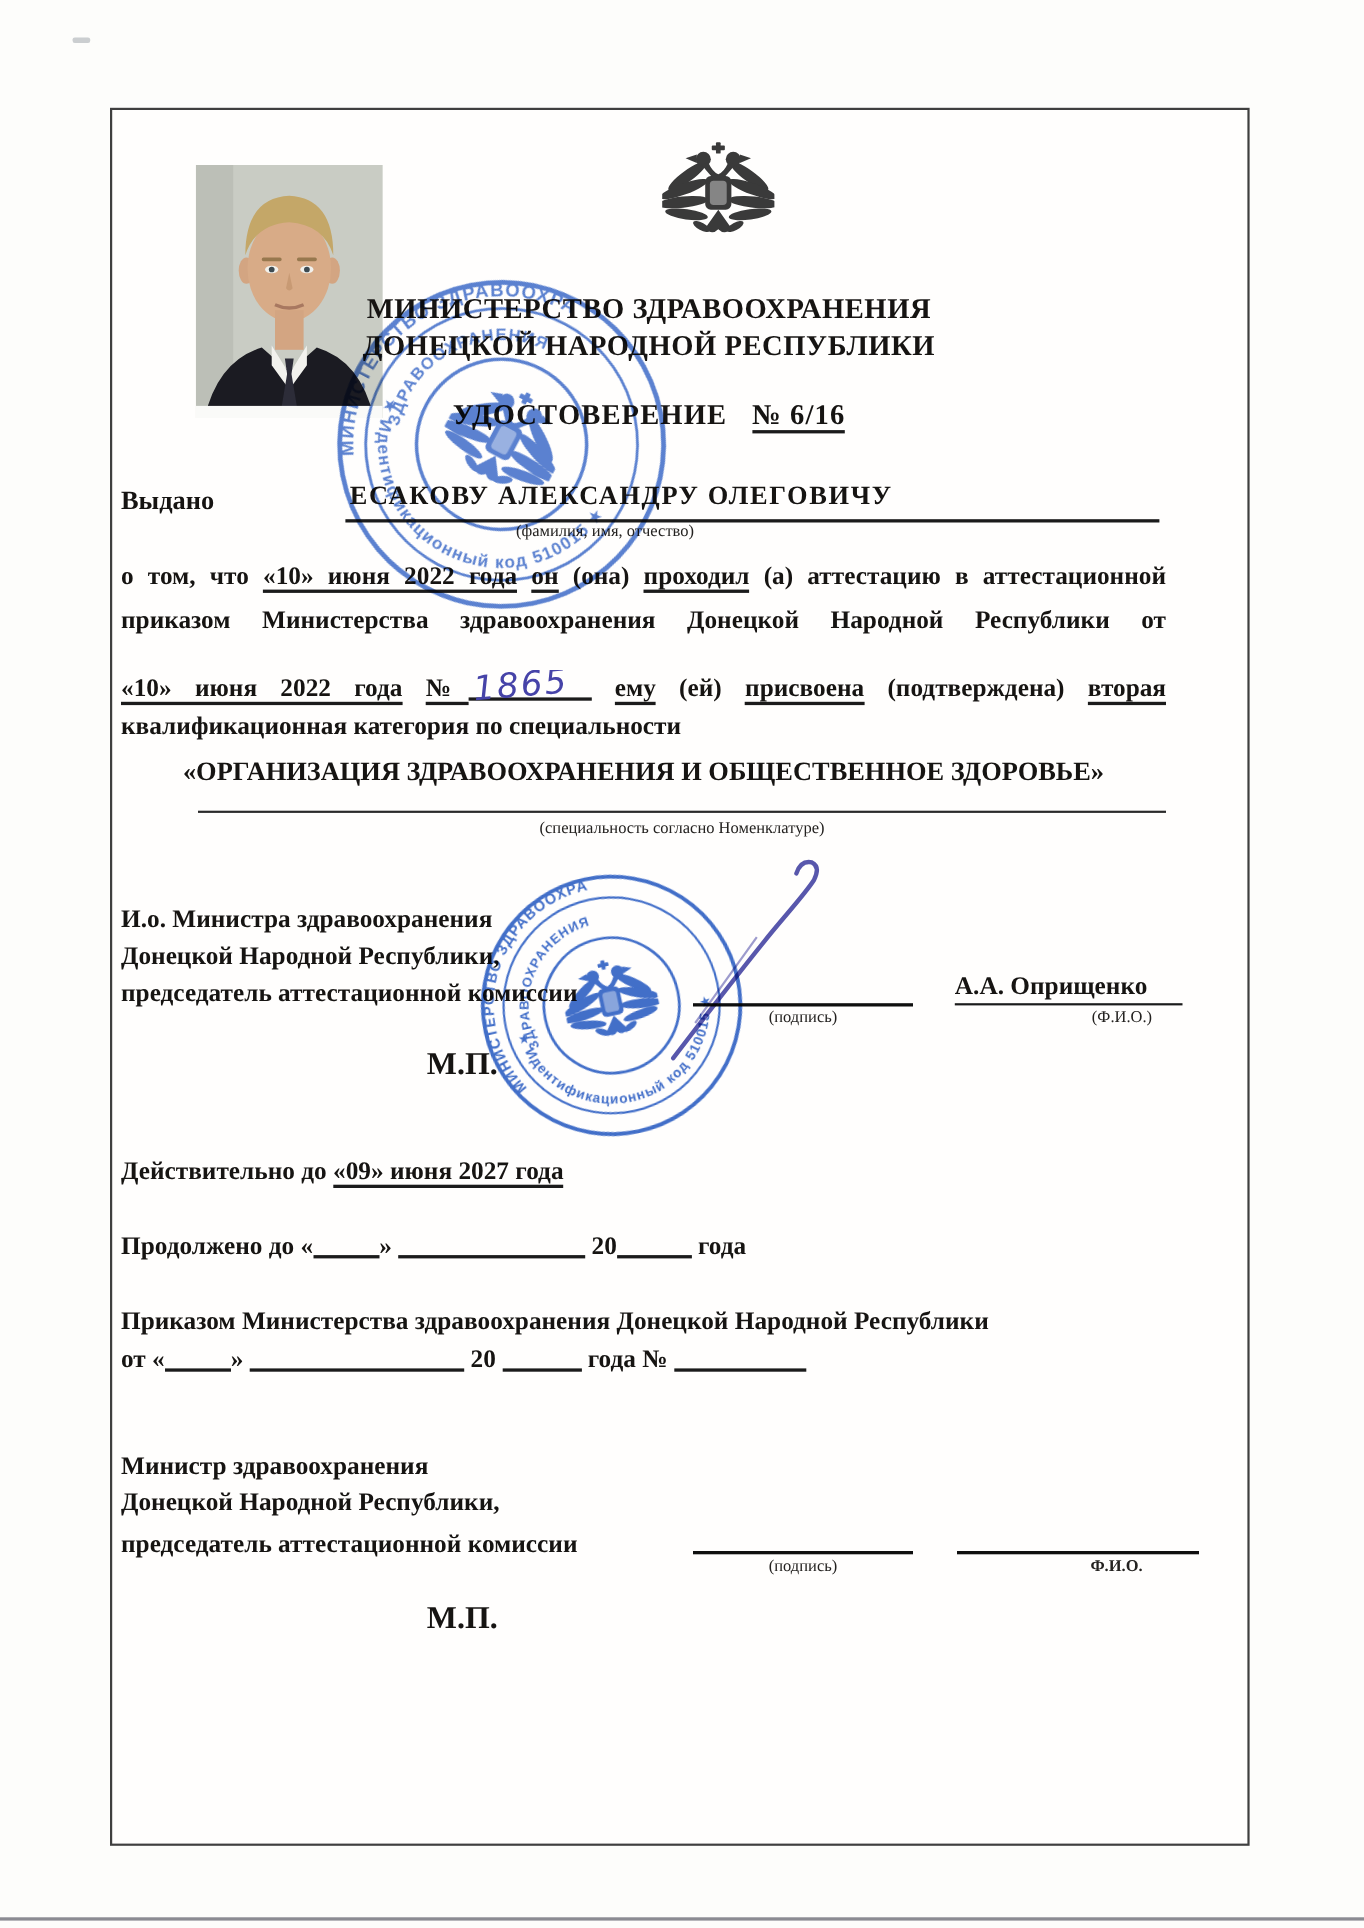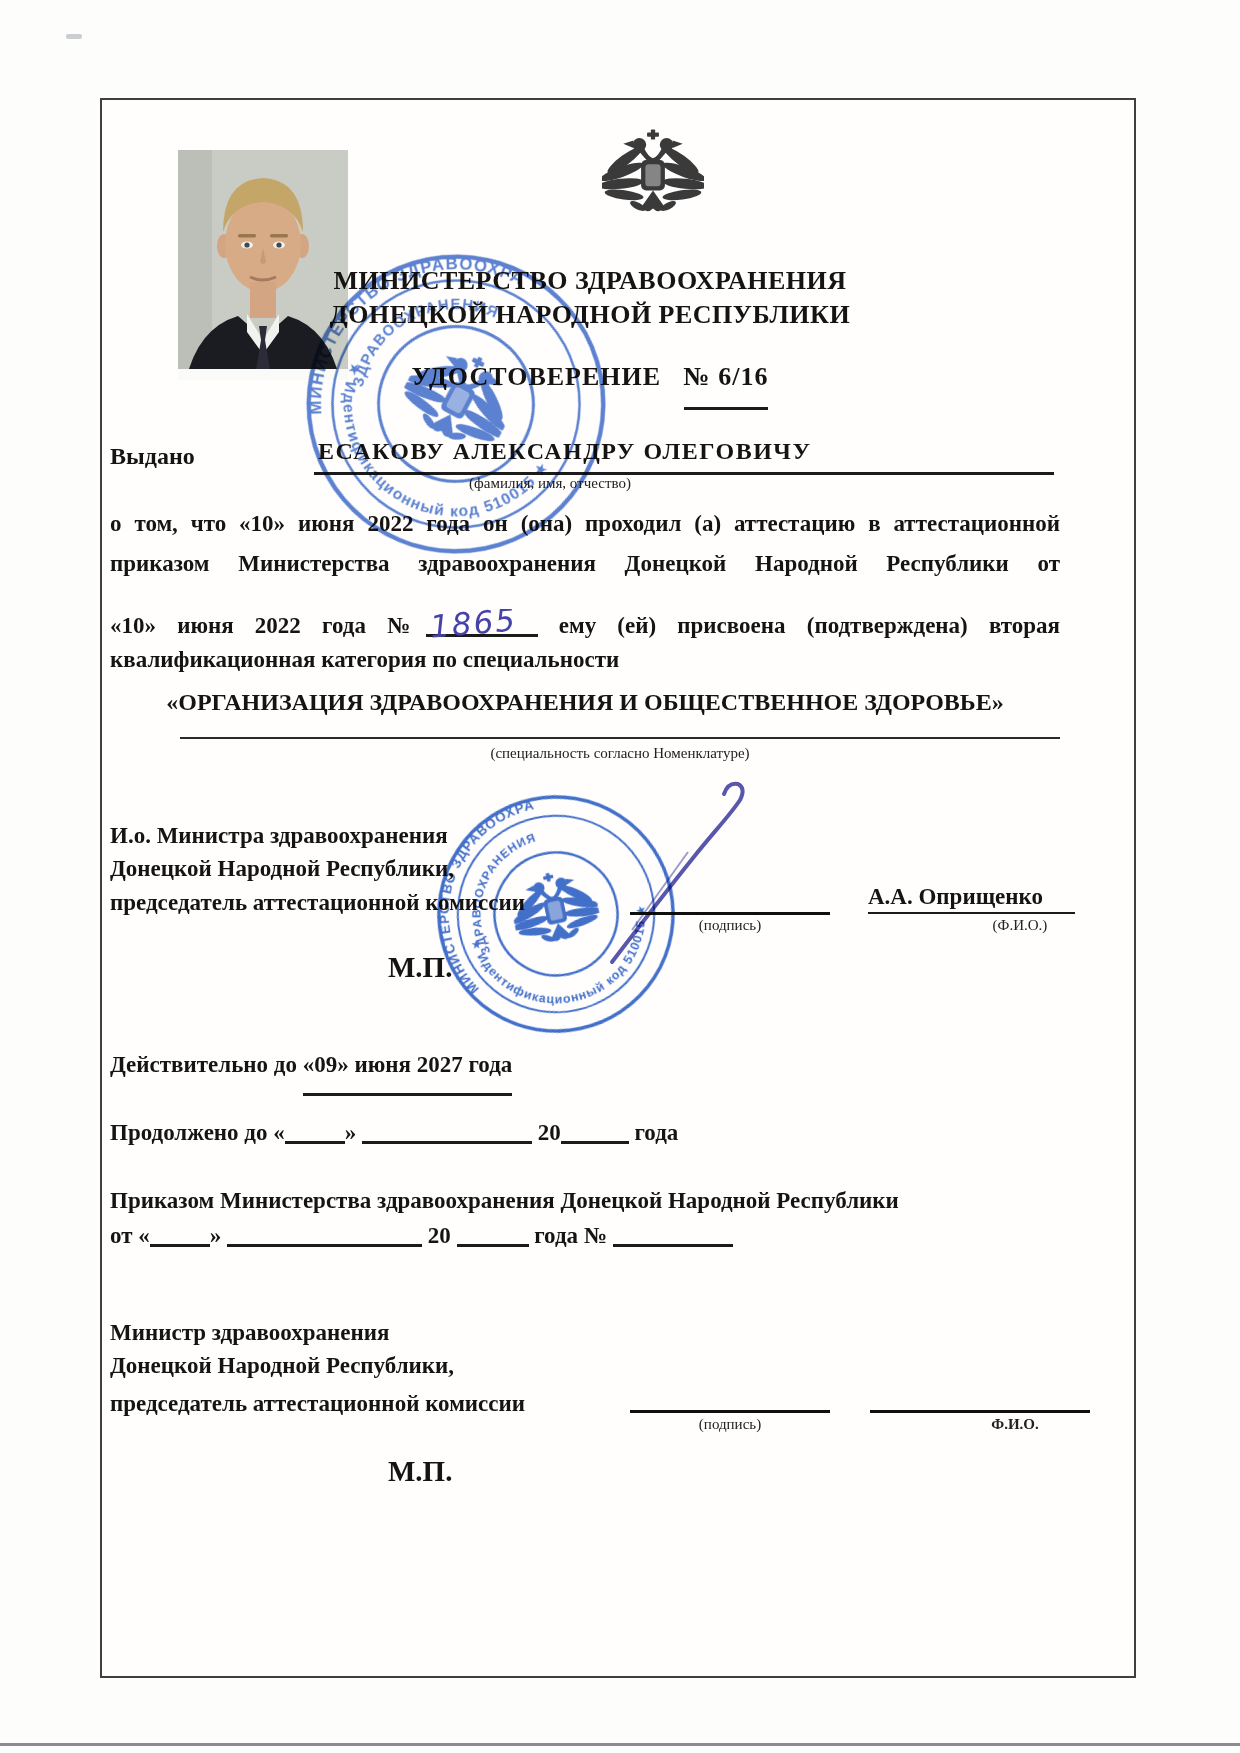--- a/index.html
+++ b/index.html
@@ -12,21 +12,21 @@
   .abs{position:absolute;}
   #cert-frame{left:100px;top:98px;width:1032px;height:1576px;border:2px solid var(--border-gray);background:#fffefd;}
   
   #photo{left:178px;top:150px;width:170px;height:230px;}
   
   #emblem{left:600px;top:126px;width:106px;height:102px;color:#3a3a3a;}
   
   .center-block{left:290px;width:600px;text-align:center;}
   .ministry{font-size:26px;font-weight:bold;letter-spacing:.5px;white-space:nowrap;}
   .certline{font-size:26px;font-weight:bold;letter-spacing:1px;white-space:nowrap;}
-  .u{border-bottom:3px solid var(--line);padding-bottom:16px;}
+  .u{border-bottom:3px solid var(--line);padding-bottom:0px;}
   .b{font-weight:bold;}
   
   #issued-label{left:110px;top:443px;font-size:24px;font-weight:bold;}
   #name-row{left:290px;top:438px;width:740px;height:34px;border-bottom:3px solid var(--line);margin-left:24px;}
   #holder-name{font-size:24px;font-weight:bold;letter-spacing:1.5px;padding-left:4px;white-space:nowrap;}
   .caption{font-size:15px;font-weight:normal;color:#242220;text-align:center;}
   #name-caption{left:380px;top:475px;width:340px;}
   
   .jline,.pline{left:110px;width:950px;font-size:23px;font-weight:bold;line-height:34px;height:34px;white-space:nowrap;}
   .jline{text-align:justify;overflow:hidden;white-space:normal;}

